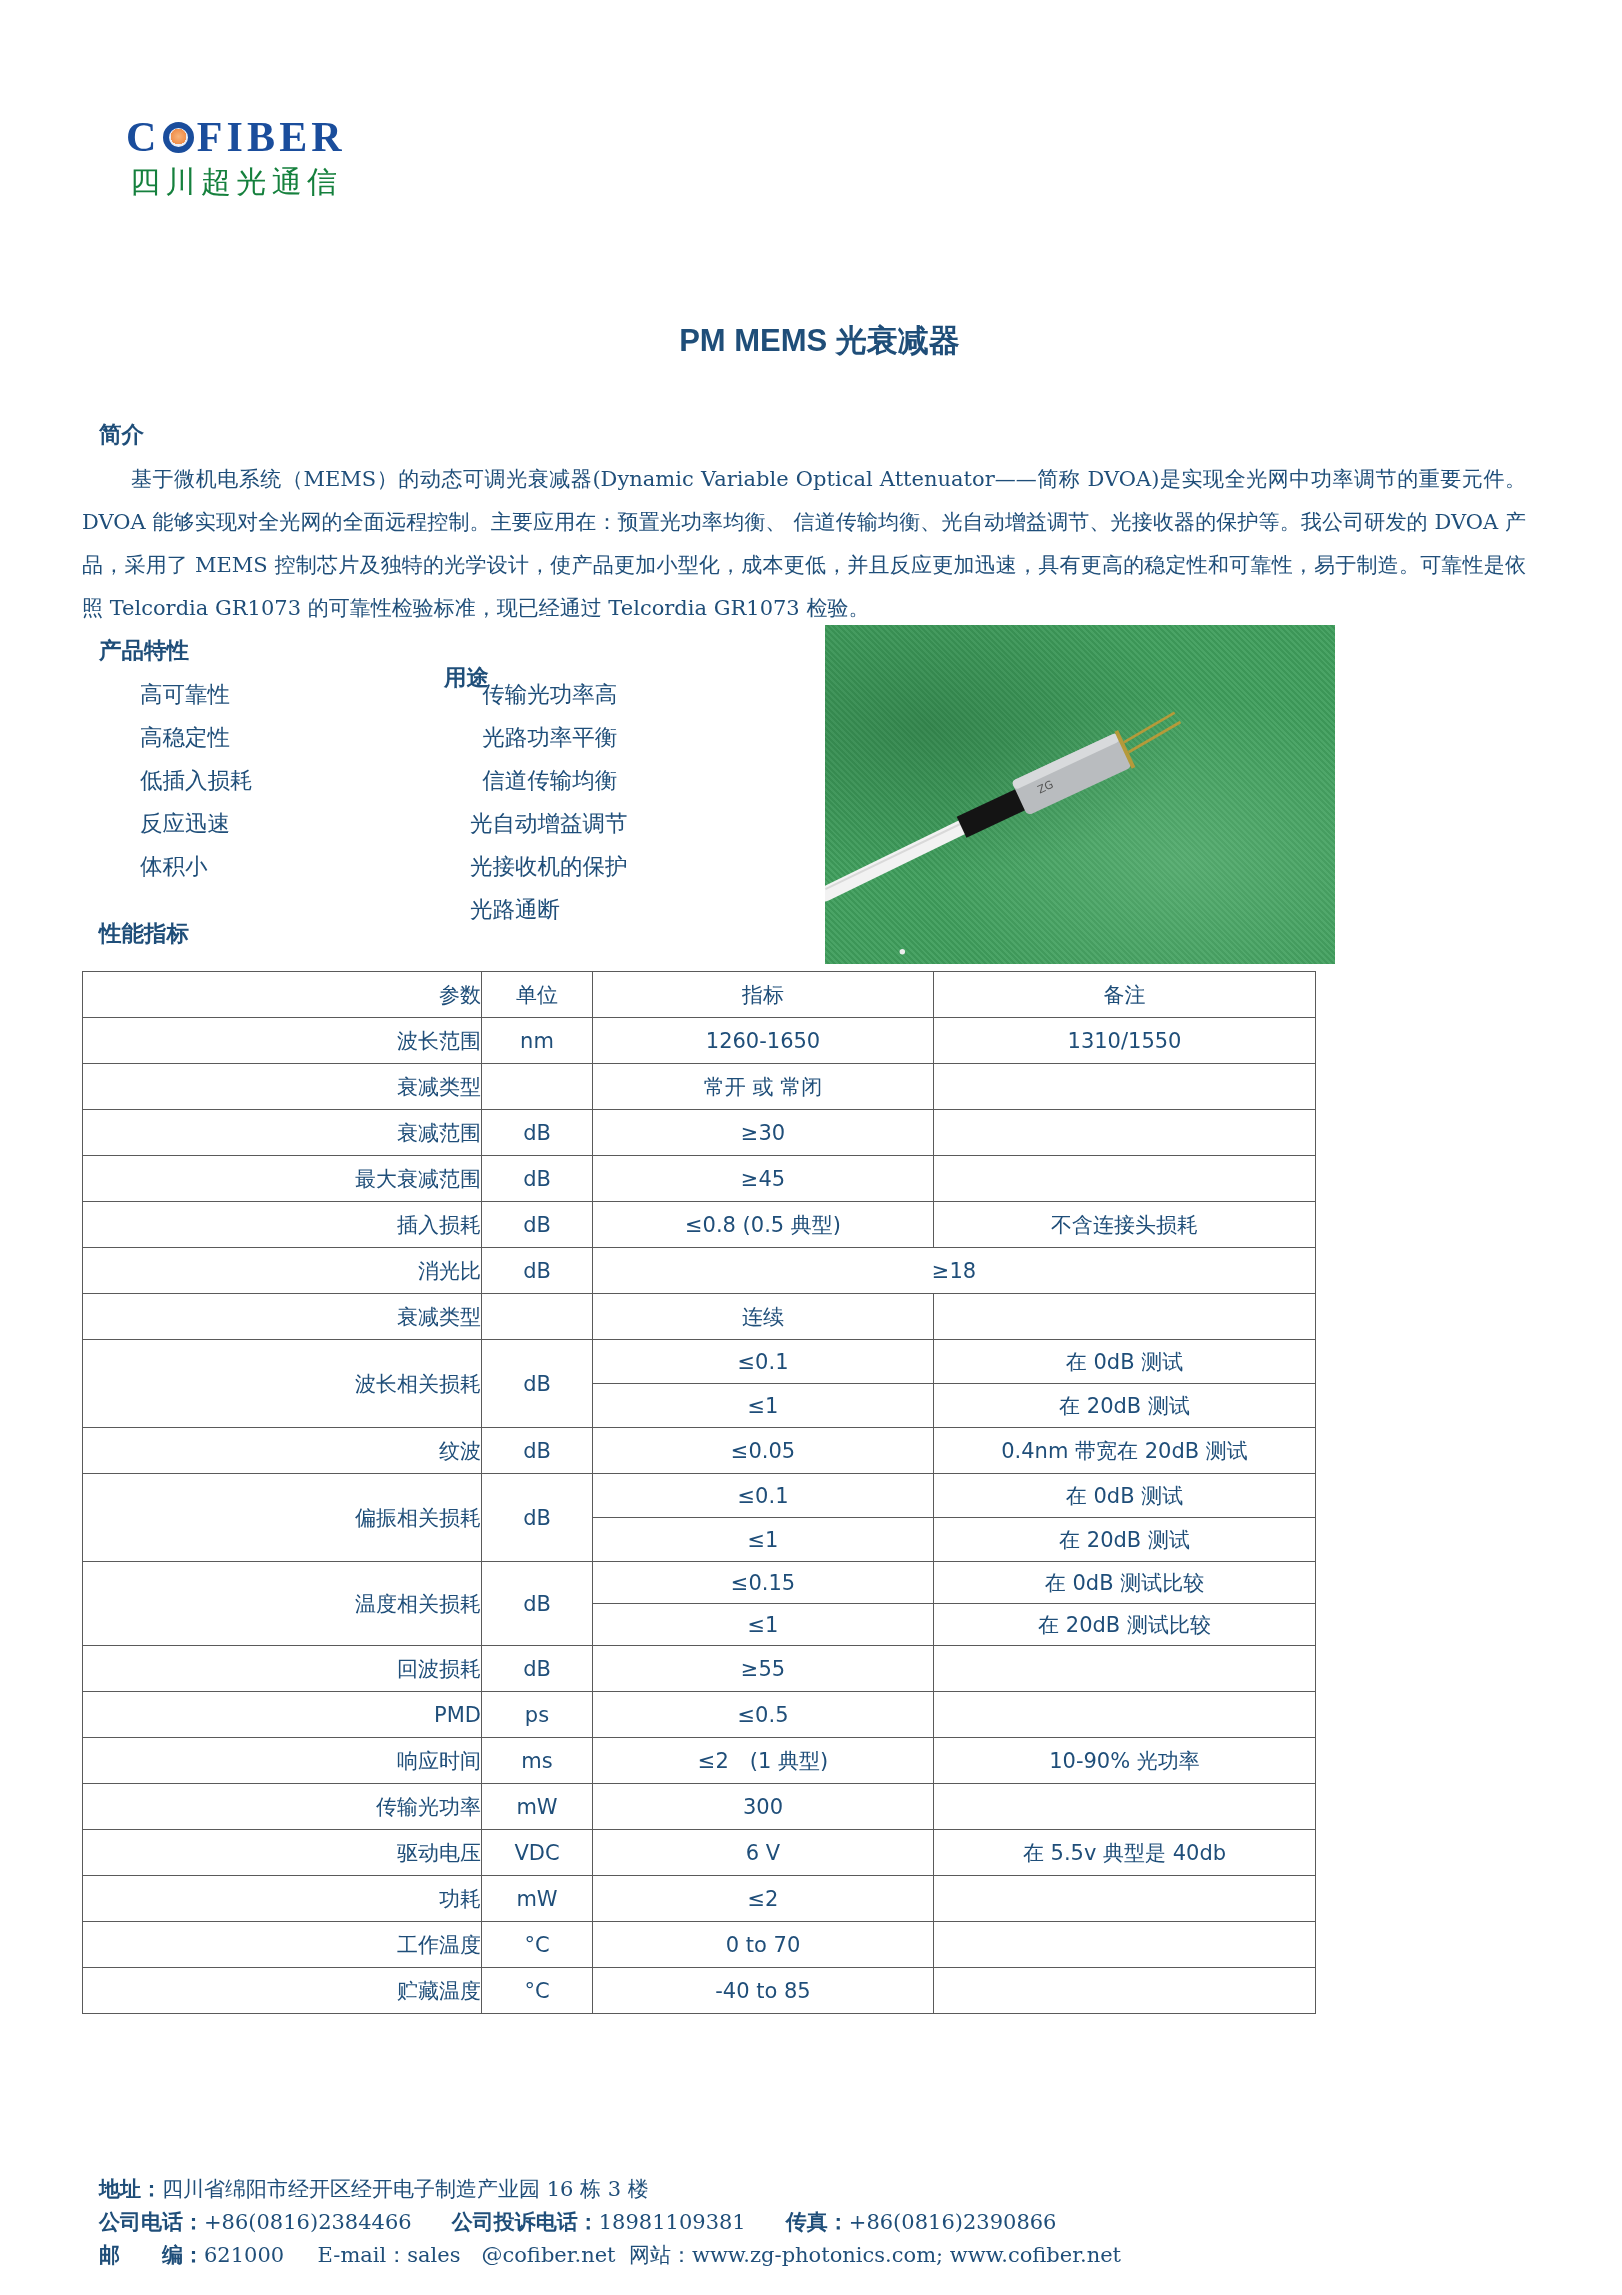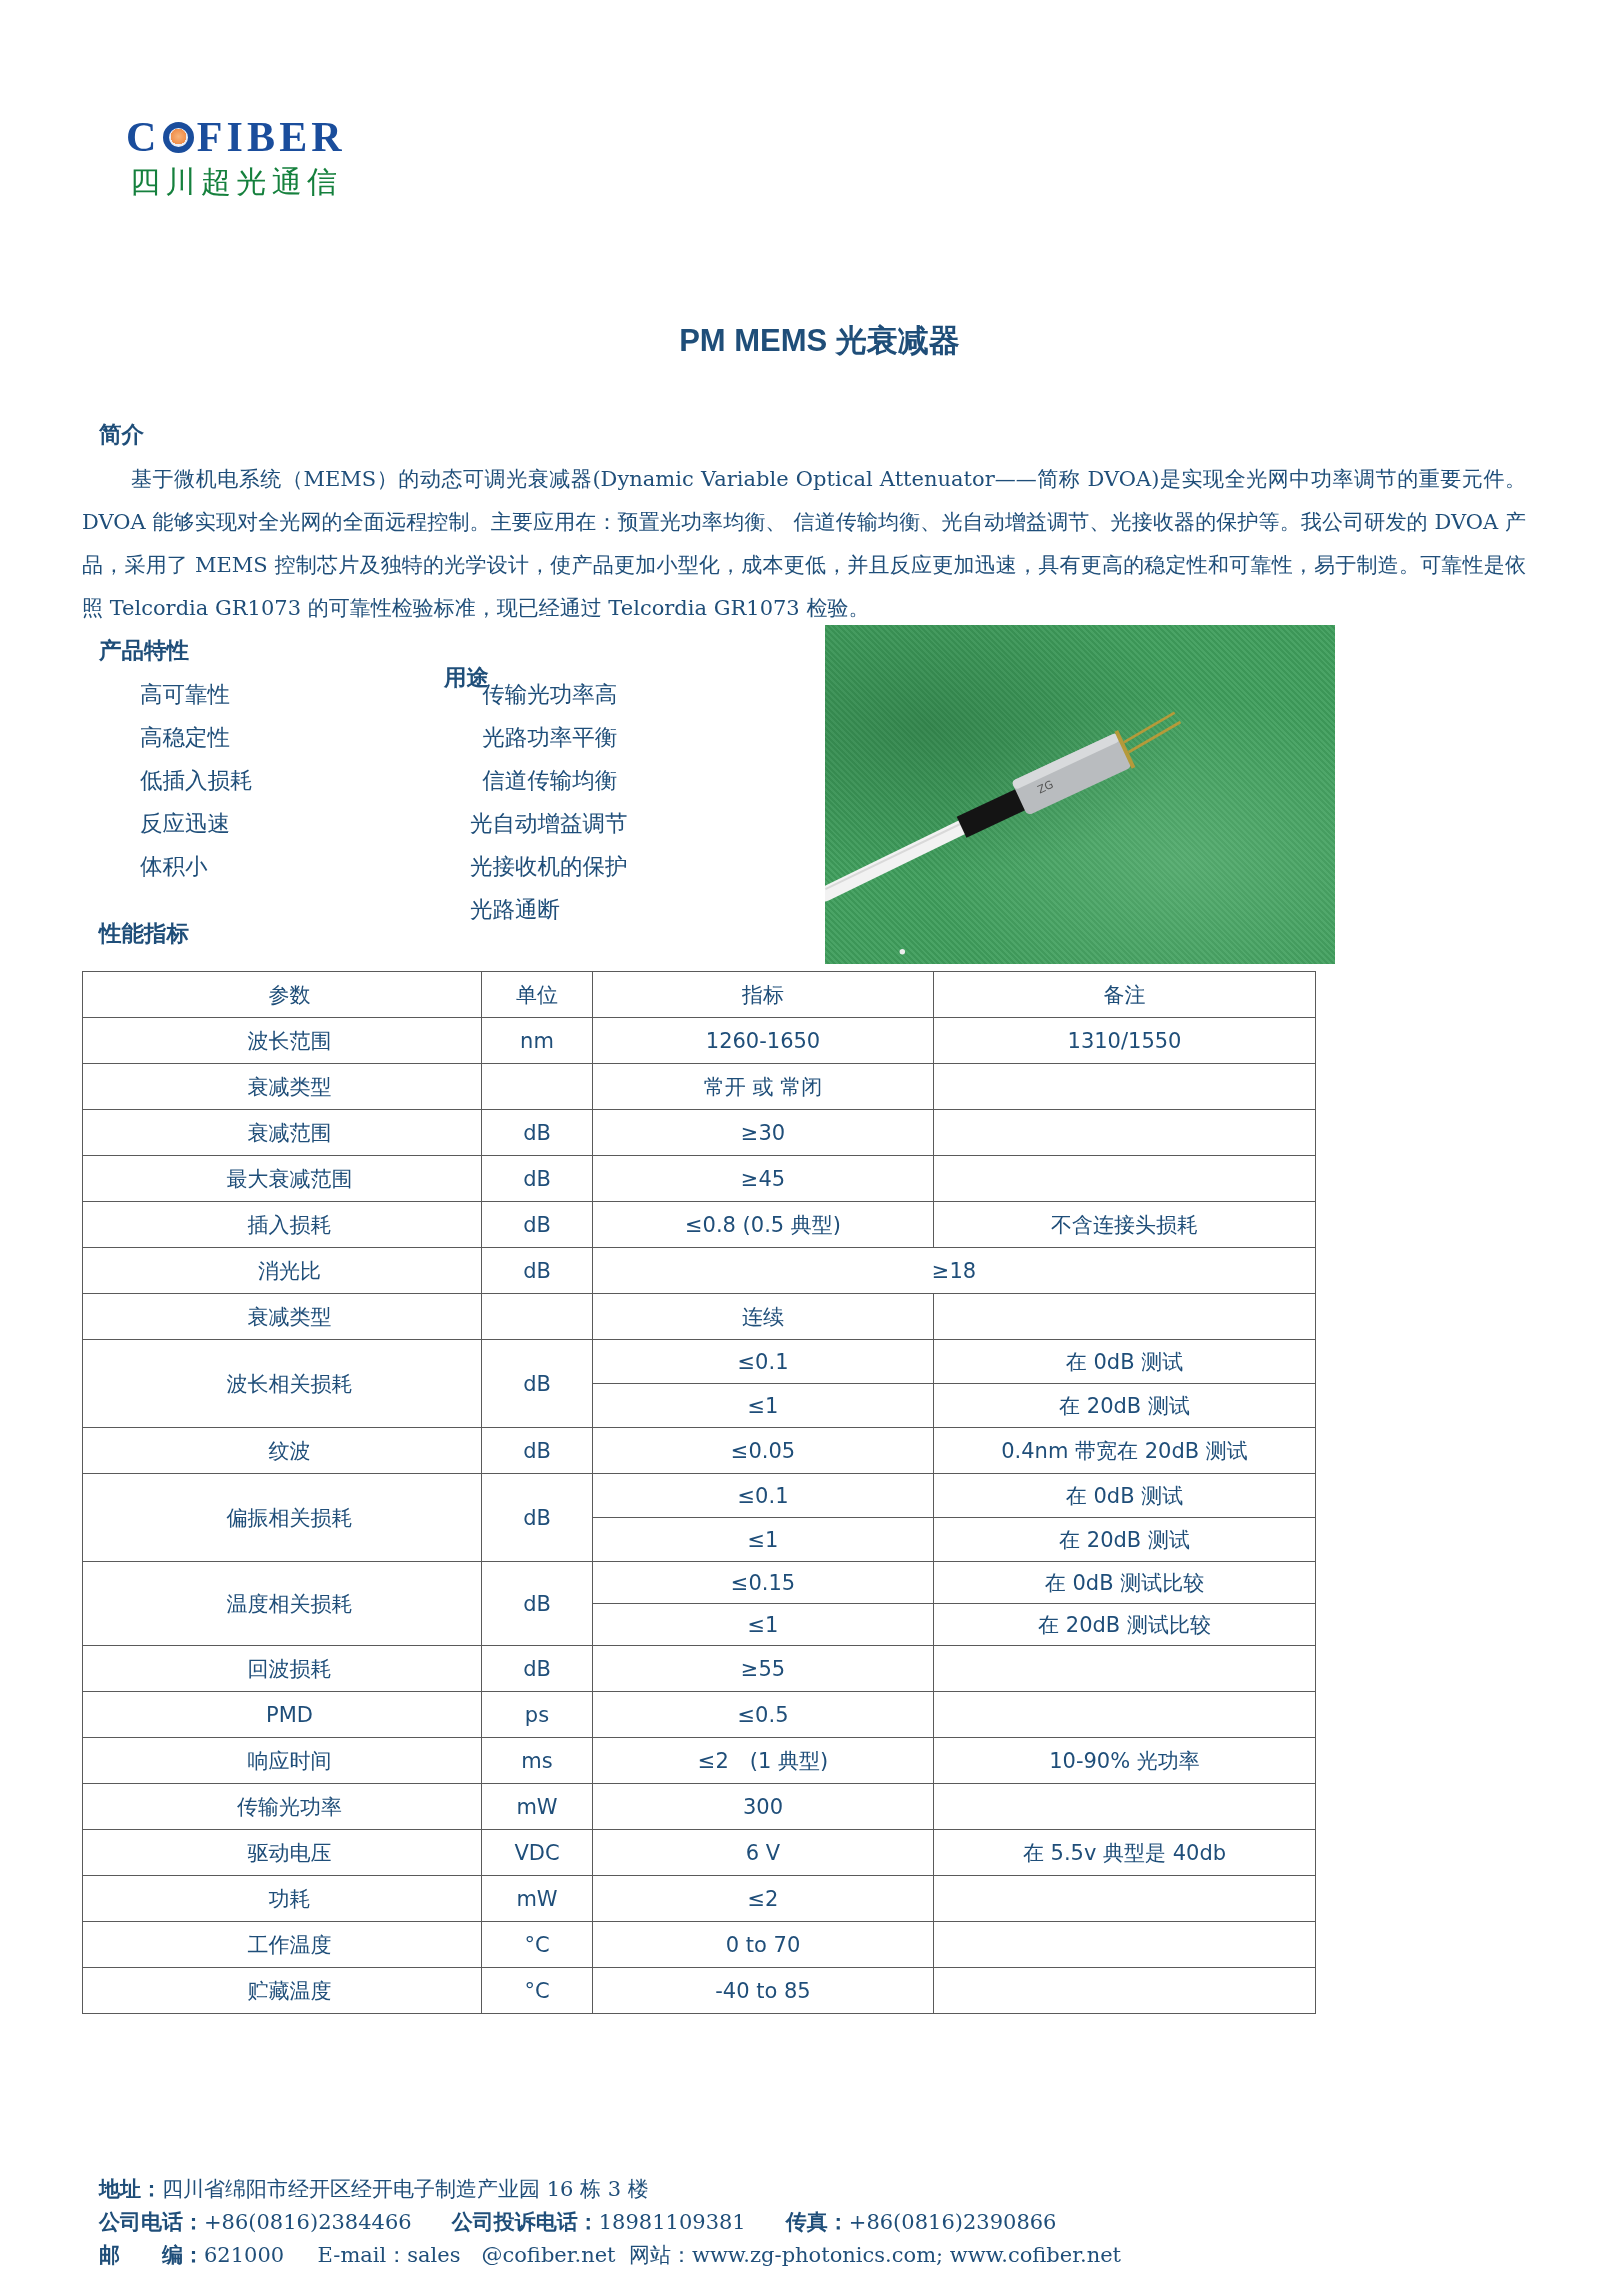--- a/index.html
+++ b/index.html
@@ -52,21 +52,21 @@
 
   table.spec {
     position: absolute; left: 82px; top: 971px; width: 1233px;
     border-collapse: collapse; table-layout: fixed;
     font-family: "DejaVu Sans", "Liberation Sans", sans-serif; color: #1f4e79;
   }
   table.spec td {
     border: 1.4px solid #5a5a5a; font-size: 21px; height: 45px; padding: 0;
     text-align: center; vertical-align: middle;
   }
-  table.spec td.param { text-align: center; padding-left: 15px; }
+  table.spec td.param { text-align: right; padding-left: 15px; }
   table.spec td.sub { height: 43px; }
 
   .footer {
     position: absolute; left: 99px; top: 2173px; font-size: 21px; line-height: 33px;
     color: #1f4e79; font-family: "DejaVu Serif", "Liberation Serif", serif;
   }
   .footer .b { font-weight: bold; font-family: "DejaVu Sans", sans-serif; }
   .footer span { white-space: pre; }
 </style>
 </head>

